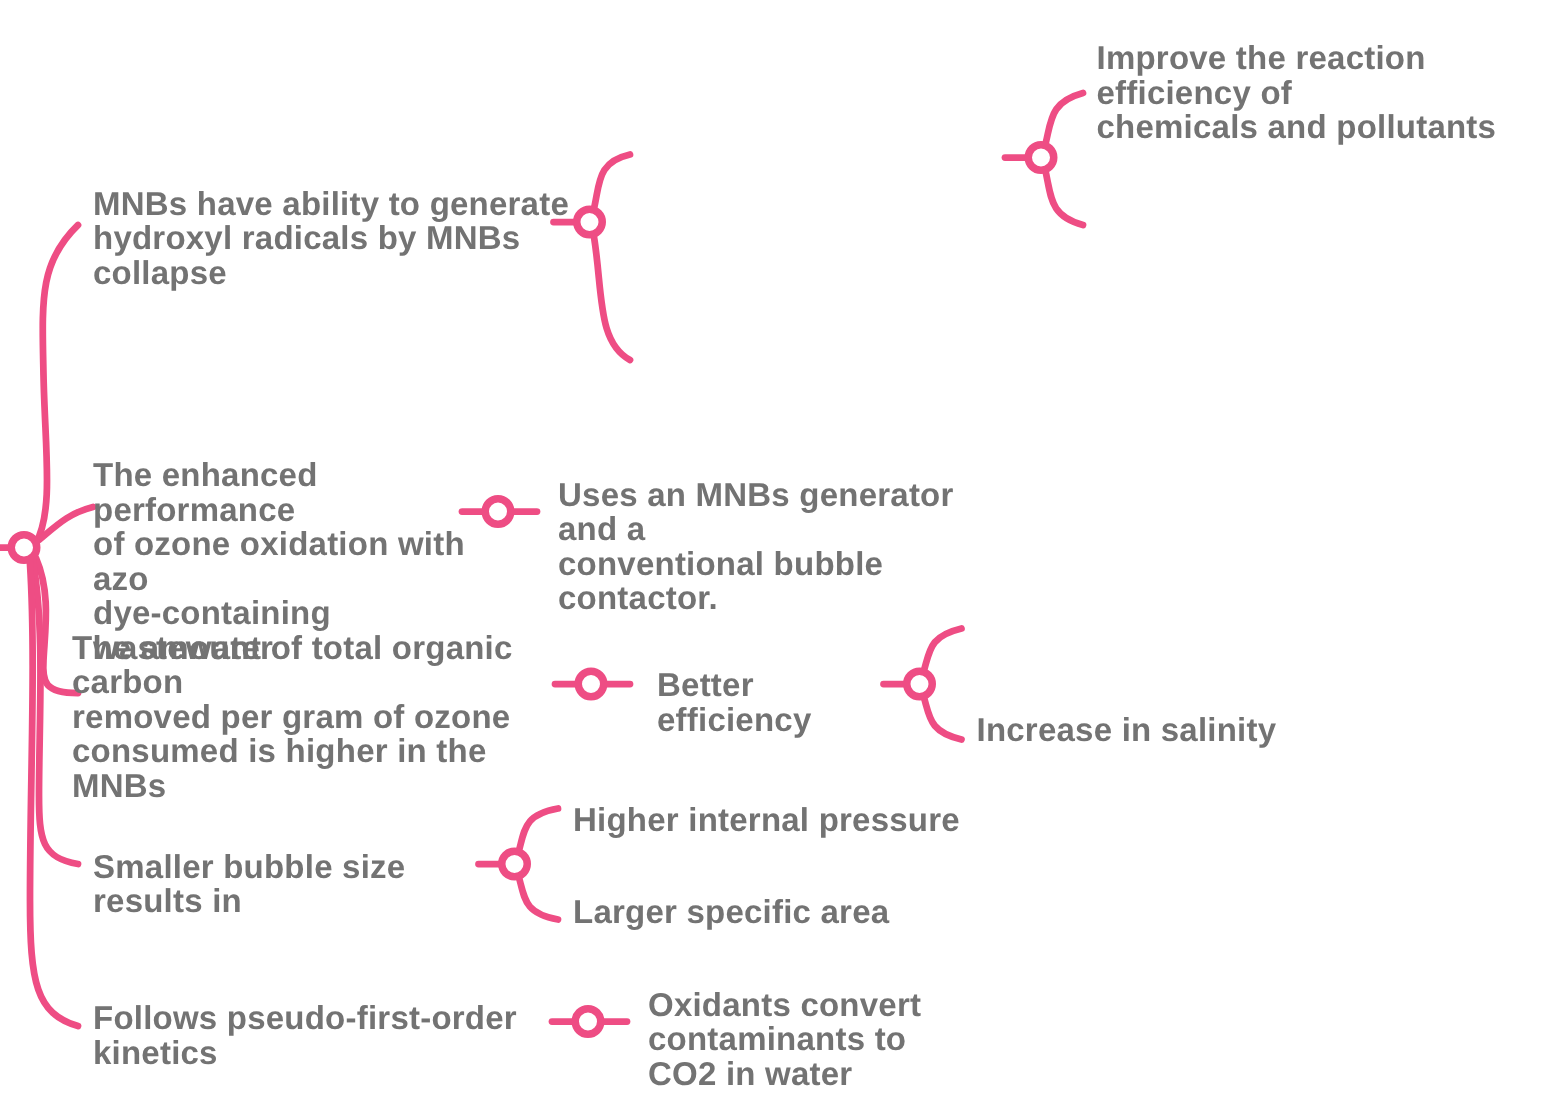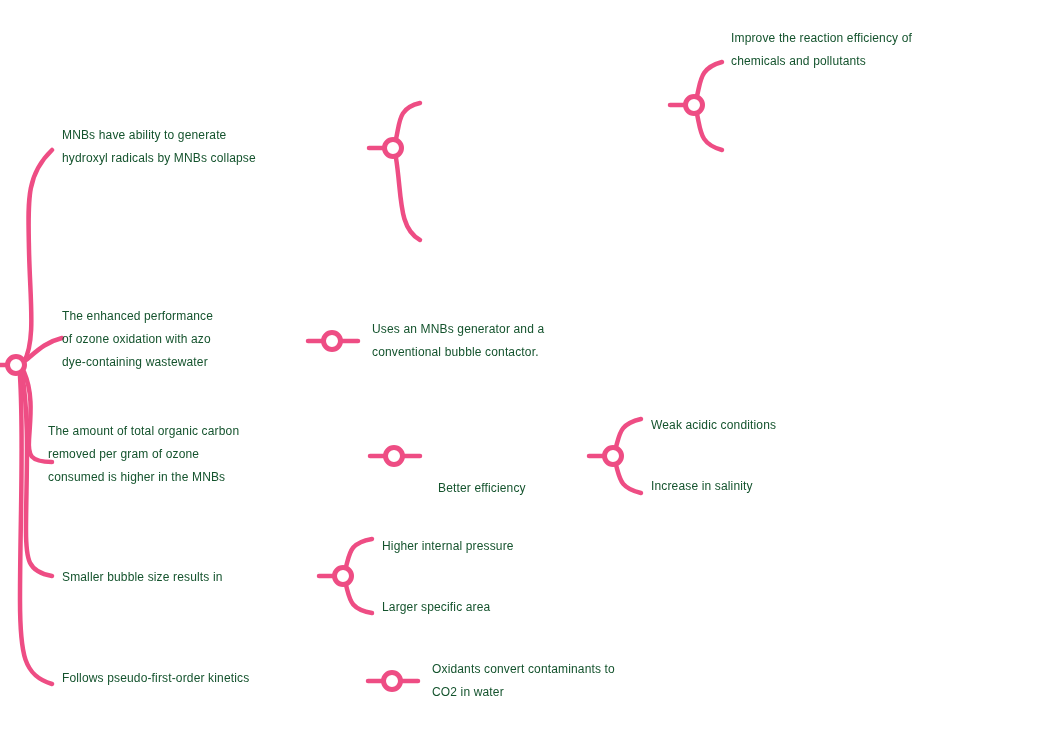--- a/index.html
+++ b/index.html
@@ -15,27 +15,27 @@
     font-family: "Liberation Sans", sans-serif;
   }
   #mindmap-canvas {
     position: absolute;
     inset: 0;
     width: 1043px;
     height: 736px;
   }
   .node-label {
     position: absolute;
-    color: #14532d;
+    color: #737373;
     font-family: "Liberation Sans", sans-serif;
-    font-size: 12px;
+    font-size: 22px;
     line-height: 23px;
     letter-spacing: 0.15px;
     white-space: pre-line;
-    font-weight: 400;
+    font-weight: 700;
   }
   .connector-svg {
     position: absolute;
     left: 0;
     top: 0;
     pointer-events: none;
   }
 </style>
 </head>
 <body>
@@ -104,23 +104,22 @@
 of ozone oxidation with azo
 dye-containing wastewater</div>
 
   <div class="node-label" style="left:372px; top:318px; width:290px;">Uses an MNBs generator and a
 conventional bubble contactor.</div>
 
   <div class="node-label" style="left:48px; top:420px; width:320px;">The amount of total organic carbon
 removed per gram of ozone
 consumed is higher in the MNBs</div>
 
-  <div class="node-label" style="left:438px; top:445px; width:160px;margin-top:32px;">Better efficiency</div>
+  <div class="node-label" style="left:438px; top:445px; width:160px;">Better efficiency</div>
 
-  <div class="node-label" style="left:651px; top:414px; width:260px;">Weak acidic conditions</div>
 
   <div class="node-label" style="left:651px; top:475px; width:260px;">Increase in salinity</div>
 
   <div class="node-label" style="left:62px; top:566px; width:270px;">Smaller bubble size results in</div>
 
   <div class="node-label" style="left:382px; top:535px; width:260px;">Higher internal pressure</div>
 
   <div class="node-label" style="left:382px; top:596px; width:260px;">Larger specific area</div>
 
   <div class="node-label" style="left:62px; top:667px; width:310px;">Follows pseudo-first-order kinetics</div>

